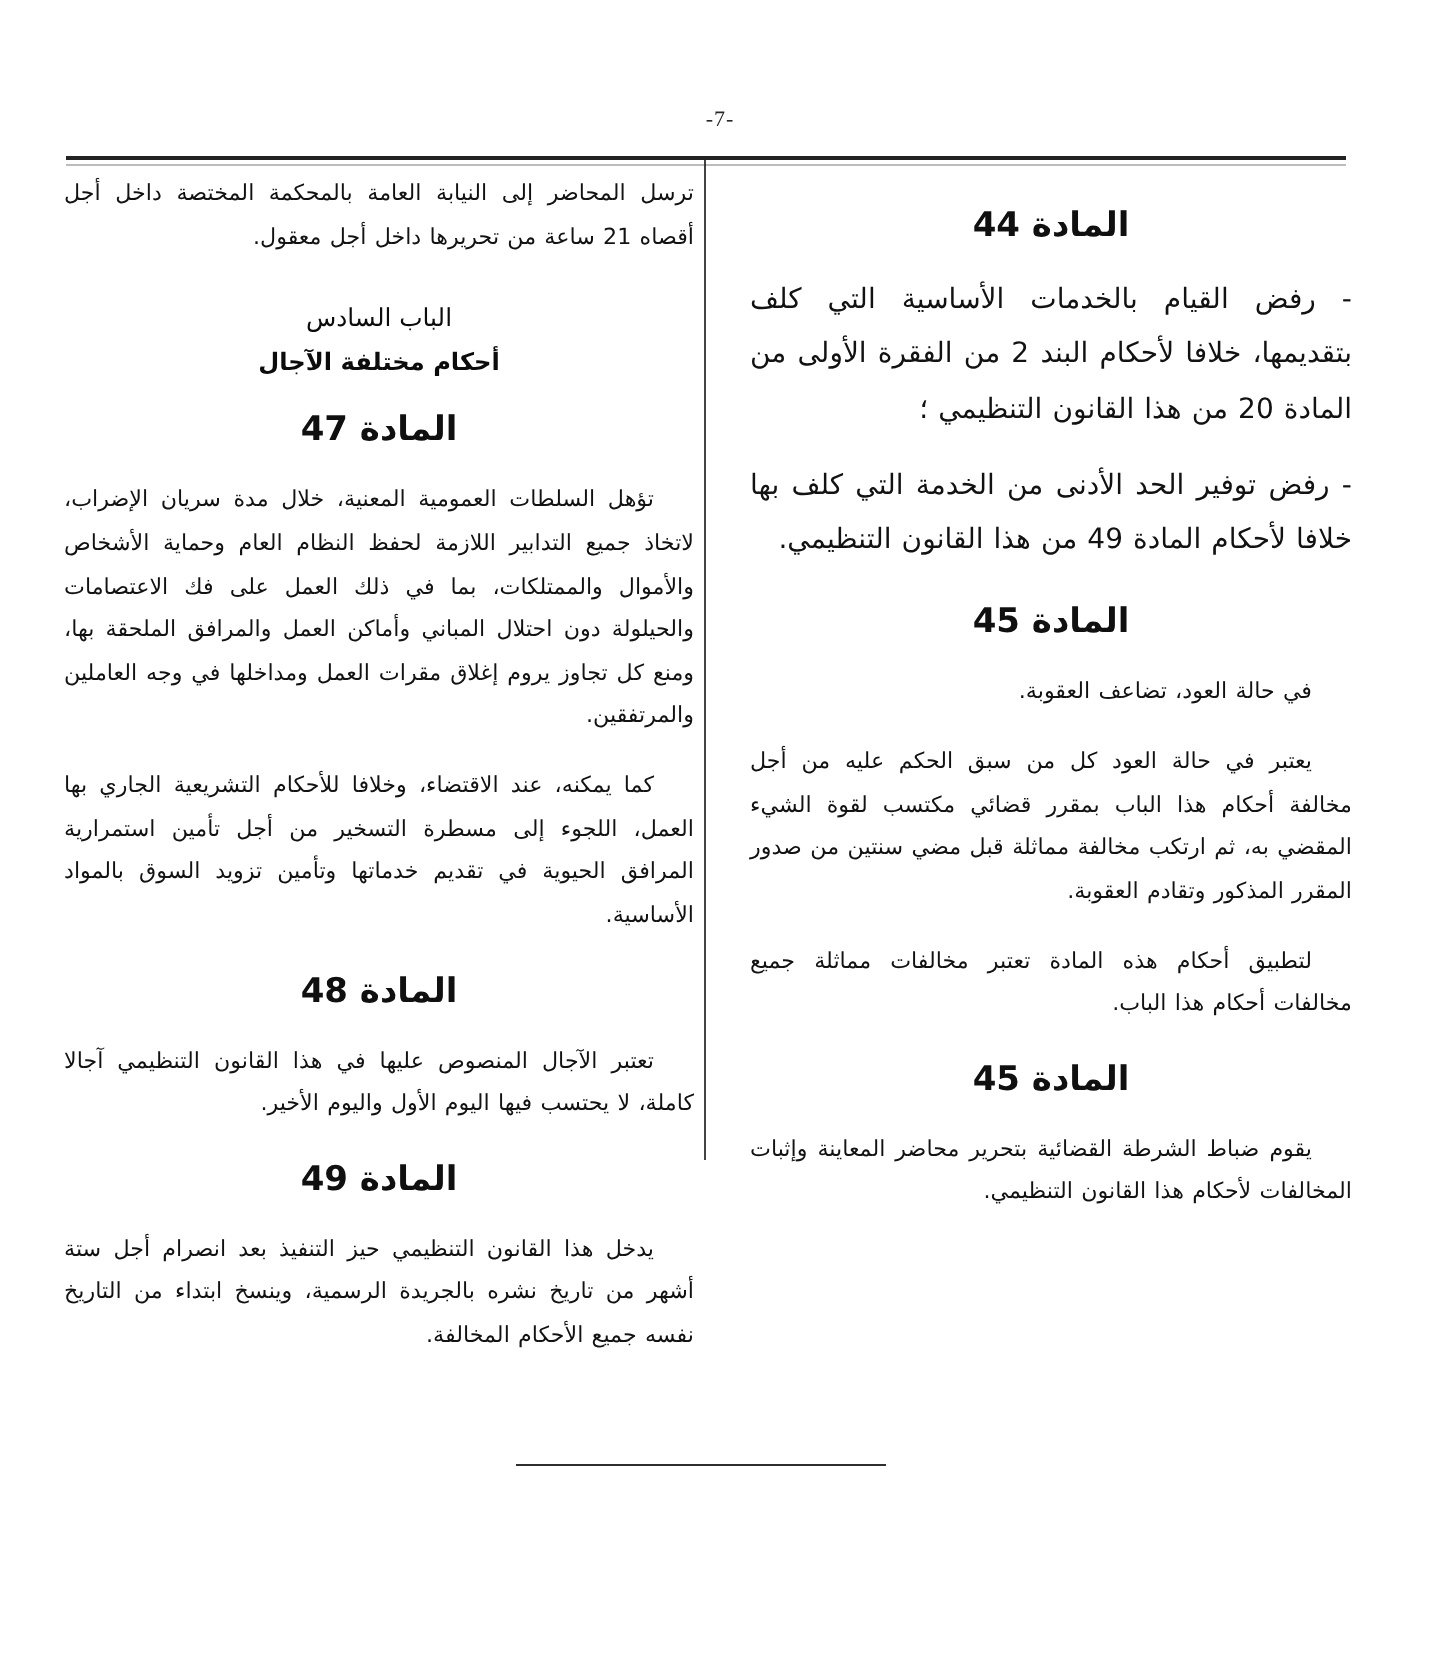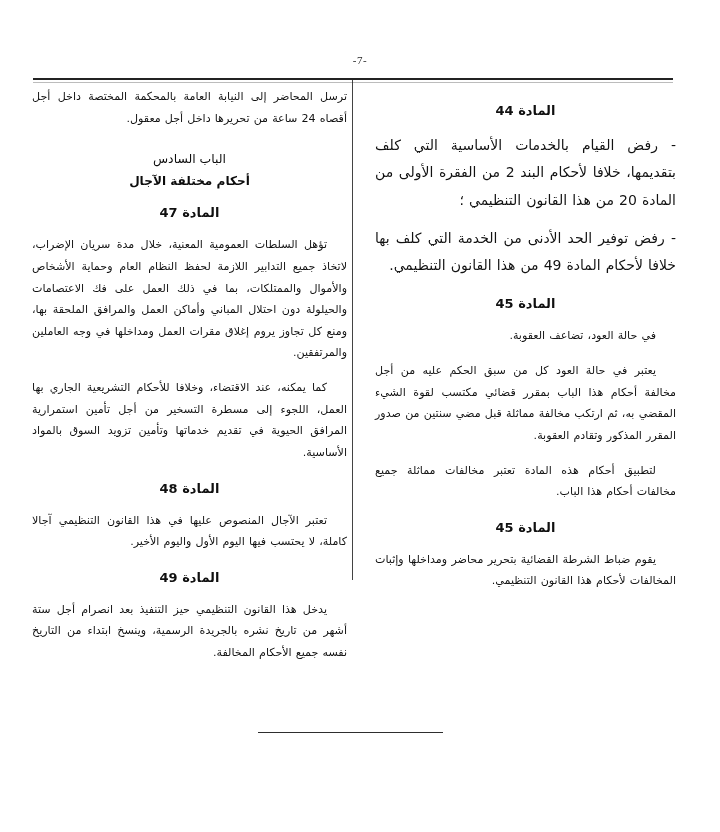--- a/index.html
+++ b/index.html
@@ -95,21 +95,21 @@
     text-align-last: right;
   }
 
   .col-right { padding: 0 18px 0 14px; }
   .col-left  { padding: 0 14px 0 4px; }
 
   
   .art-head {
     text-align: right;
     text-align-last: center;
-    font-size: 13px;
+    font-size: 17px;
     font-weight: 600;
     margin: 17px 0 14px 0;
     letter-spacing: 0.2px;
     color: #141414;
     font-family: "DejaVu Sans", sans-serif;
   }
 
   .chapter-head {
     text-align: center;
     text-align-last: center;
@@ -168,25 +168,25 @@
 
     <div class="col col-right">
       <div class="art-head">المادة 44</div>
       <p class="item">- رفض القيام بالخدمات الأساسية التي كلف بتقديمها، خلافا لأحكام البند 2 من الفقرة الأولى من المادة 20 من هذا القانون التنظيمي ؛</p>
       <p class="item">- رفض توفير الحد الأدنى من الخدمة التي كلف بها خلافا لأحكام المادة 49 من هذا القانون التنظيمي.</p>
       <div class="art-head">المادة 45</div>
       <p class="body">في حالة العود، تضاعف العقوبة.</p>
       <p class="body">يعتبر في حالة العود كل من سبق الحكم عليه من أجل مخالفة أحكام هذا الباب بمقرر قضائي مكتسب لقوة الشيء المقضي به، ثم ارتكب مخالفة مماثلة قبل مضي سنتين من صدور المقرر المذكور وتقادم العقوبة.</p>
       <p class="body">لتطبيق أحكام هذه المادة تعتبر مخالفات مماثلة جميع مخالفات أحكام هذا الباب.</p>
       <div class="art-head">المادة 45</div>
-      <p class="body">يقوم ضباط الشرطة القضائية بتحرير محاضر ومداخلها وإثبات المخالفات لأحكام هذا القانون التنظيمي.</p>
+      <p class="body">يقوم ضباط الشرطة القضائية بتحرير محاضر المعاينة وإثبات المخالفات لأحكام هذا القانون التنظيمي.</p>
     </div>
 
     <div class="col col-left">
-      <p class="body nodent">ترسل المحاضر إلى النيابة العامة بالمحكمة المختصة داخل أجل أقصاه 24 ساعة من تحريرها داخل أجل معقول.</p>
+      <p class="body nodent">ترسل المحاضر إلى النيابة العامة بالمحكمة المختصة داخل أجل أقصاه 21 ساعة من تحريرها داخل أجل معقول.</p>
       <div class="chapter-head">الباب السادس</div>
       <div class="chapter-sub">أحكام مختلفة الآجال</div>
       <div class="art-head">المادة 47</div>
       <p class="body">تؤهل السلطات العمومية المعنية، خلال مدة سريان الإضراب، لاتخاذ جميع التدابير اللازمة لحفظ النظام العام وحماية الأشخاص والأموال والممتلكات، بما في ذلك العمل على فك الاعتصامات والحيلولة دون احتلال المباني وأماكن العمل والمرافق الملحقة بها، ومنع كل تجاوز يروم إغلاق مقرات العمل ومداخلها في وجه العاملين والمرتفقين.</p>
       <p class="body">كما يمكنه، عند الاقتضاء، وخلافا للأحكام التشريعية الجاري بها العمل، اللجوء إلى مسطرة التسخير من أجل تأمين استمرارية المرافق الحيوية في تقديم خدماتها وتأمين تزويد السوق بالمواد الأساسية.</p>
       <div class="art-head">المادة 48</div>
       <p class="body">تعتبر الآجال المنصوص عليها في هذا القانون التنظيمي آجالا كاملة، لا يحتسب فيها اليوم الأول واليوم الأخير.</p>
       <div class="art-head">المادة 49</div>
       <p class="body">يدخل هذا القانون التنظيمي حيز التنفيذ بعد انصرام أجل ستة أشهر من تاريخ نشره بالجريدة الرسمية، وينسخ ابتداء من التاريخ نفسه جميع الأحكام المخالفة.</p>
     </div>

